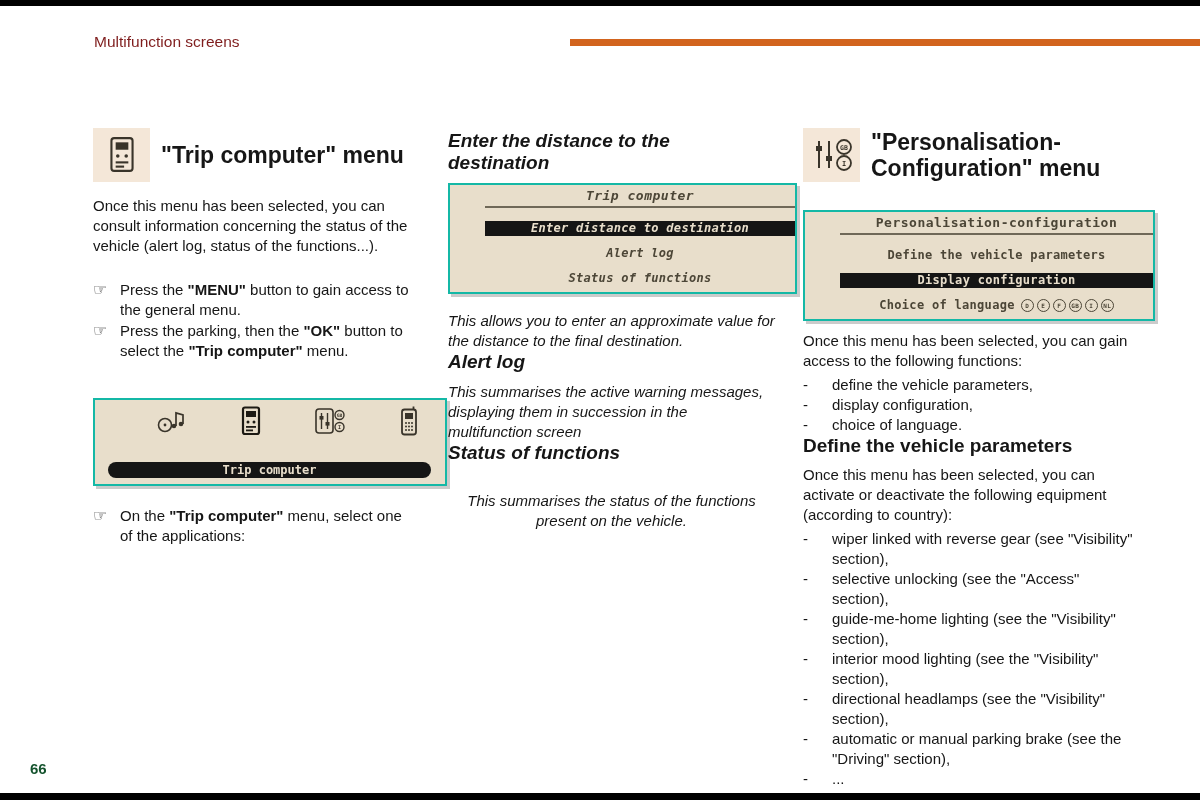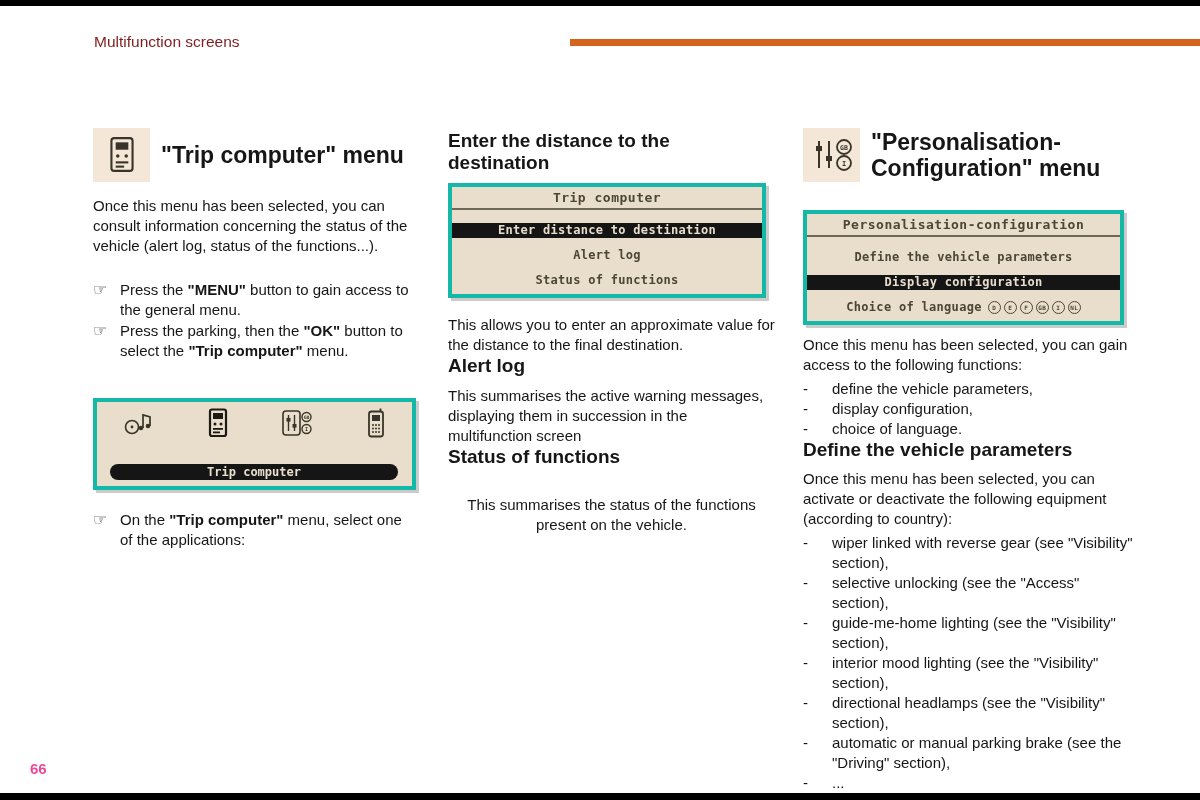--- a/index.html
+++ b/index.html
@@ -5,43 +5,43 @@
   html,body{margin:0;padding:0;}
   body{
     width:1200px;height:800px;position:relative;overflow:hidden;
     background:#ffffff;color:#161616;
     font-family:"Liberation Sans",sans-serif;
   }
   .rule-top{position:absolute;top:0;left:0;width:1200px;height:6px;background:#000;}
   .rule-bottom{position:absolute;bottom:0;left:0;width:1200px;height:7px;background:#000;}
   .running-header{position:absolute;top:33px;left:94px;font-size:15.5px;color:#7f1d1d;}
   .accent-bar{position:absolute;top:39px;left:570px;width:630px;height:7px;background:#d2641e;}
-  .page-number{position:absolute;top:760px;left:30px;font-size:15px;font-weight:bold;color:#ec4899;}
+  .page-number{position:absolute;top:760px;left:30px;font-size:15px;font-weight:bold;color:#14532d;}
 
   .col{position:absolute;top:128px;}
   .col-1{left:93px;width:322px;}
-  .col-2{left:448px;width:327px;}
+  .col-2{left:448px;width:327px;font-style:italic;}
   .col-3{left:803px;width:333px;}
 
   .title-row{display:flex;align-items:center;}
   .icon-box{width:57px;height:54px;background:#f4e7d8;display:flex;align-items:center;justify-content:center;flex:0 0 57px;}
   .section-title{font-size:23px;font-weight:bold;margin:0 0 0 11px;line-height:26px;}
 
   .body-text{font-size:15px;line-height:20px;margin:0;}
   .col-1 .intro{margin-top:14px;}
 
   .bullet-list{margin-top:24px;}
   .bullet{display:flex;font-size:15px;line-height:20px;margin-bottom:1px;}
   .hand{width:27px;flex:0 0 27px;font-size:16px;color:#2a2a2a;}
   .bullet-body{flex:1;}
   b{font-weight:bold;}
 
   .screen{
-    background:#e8decb;border:4px solid #14b8a6;box-shadow:3px 3px 0 #cbcbcb;
-    font-family:"DejaVu Sans Mono",monospace;color:#4c4637;
+    background:#e8decb;border:2px solid #14b8a6;box-shadow:3px 3px 0 #cbcbcb;
+    font-family:"DejaVu Sans Mono",monospace;color:#4c4637;padding-left:35px;
   }
   .screen-main{width:315px;height:84px;margin-top:37px;position:relative;}
   .icons-row{display:flex;justify-content:space-between;align-items:center;padding:6px 26px 0;}
   .screen-pill{
     position:absolute;left:13px;right:14px;bottom:6px;height:16px;border-radius:8px;
     background:#151515;color:#e8decb;font-size:12px;font-weight:bold;line-height:16px;text-align:center;
   }
   .after-screen{margin-top:20px;}
 
   .menu-screen{width:310px;}

